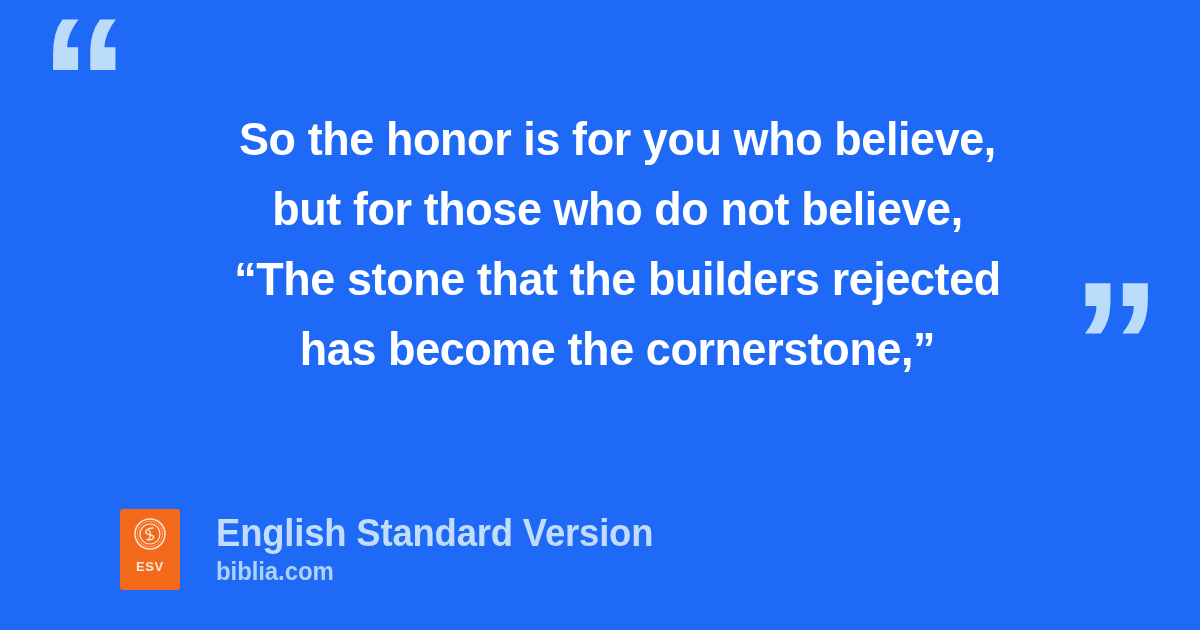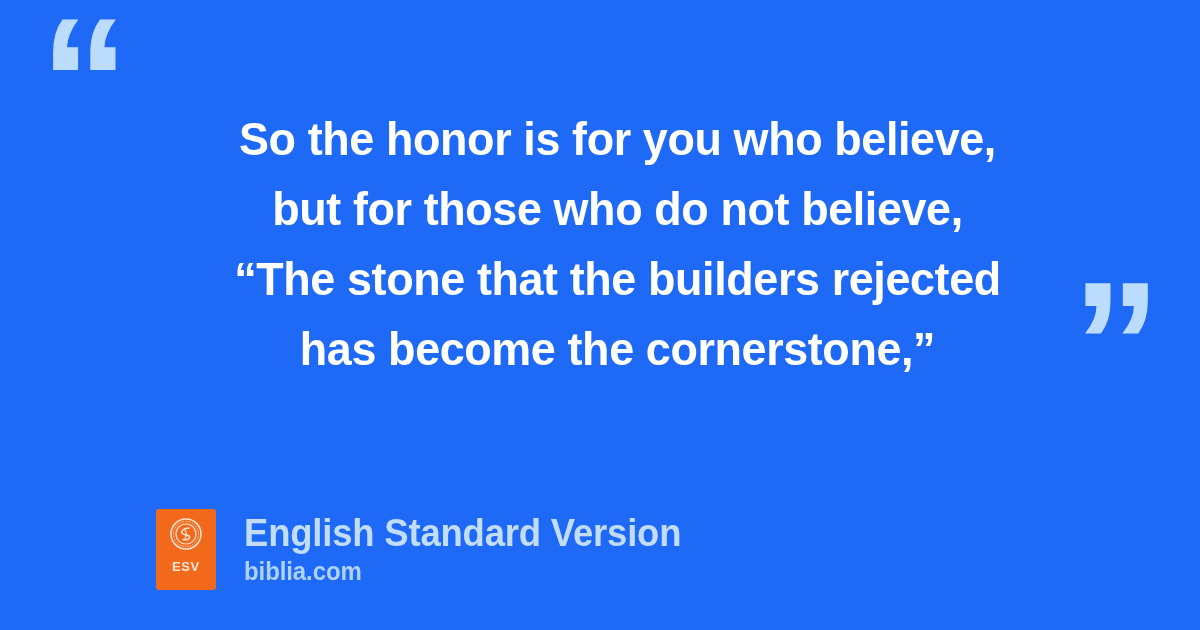--- a/index.html
+++ b/index.html
@@ -77,42 +77,41 @@
     height:81px;
     background:#f2691c;
     border-radius:3px;
     flex:0 0 auto;
     position:relative;
     display:flex;
     flex-direction:column;
     align-items:center;
     justify-content:flex-start;
     padding-top:9px;
-    margin-left:36px;
   }
   #esv-seal {
     width:32px;
     height:32px;
     display:block;
   }
   #esv-logo-text {
     position:absolute;
     bottom:16px;
     left:0;
     width:100%;
     text-align:center;
     color:#fde8d8;
     font-family:"Liberation Sans", sans-serif;
     font-weight:700;
     font-size:13px;
     letter-spacing:0.6px;
   }
 
   #footer-text {
-    margin-left:28px;
+    margin-left:36px;
     padding-top:1px;
   }
   #version-name {
     display:block;
     color:#c2ddfb;
     font-family:"Liberation Sans", sans-serif;
     font-weight:700;
     font-size:38px;
     line-height:46px;
     letter-spacing:-0.2px;

